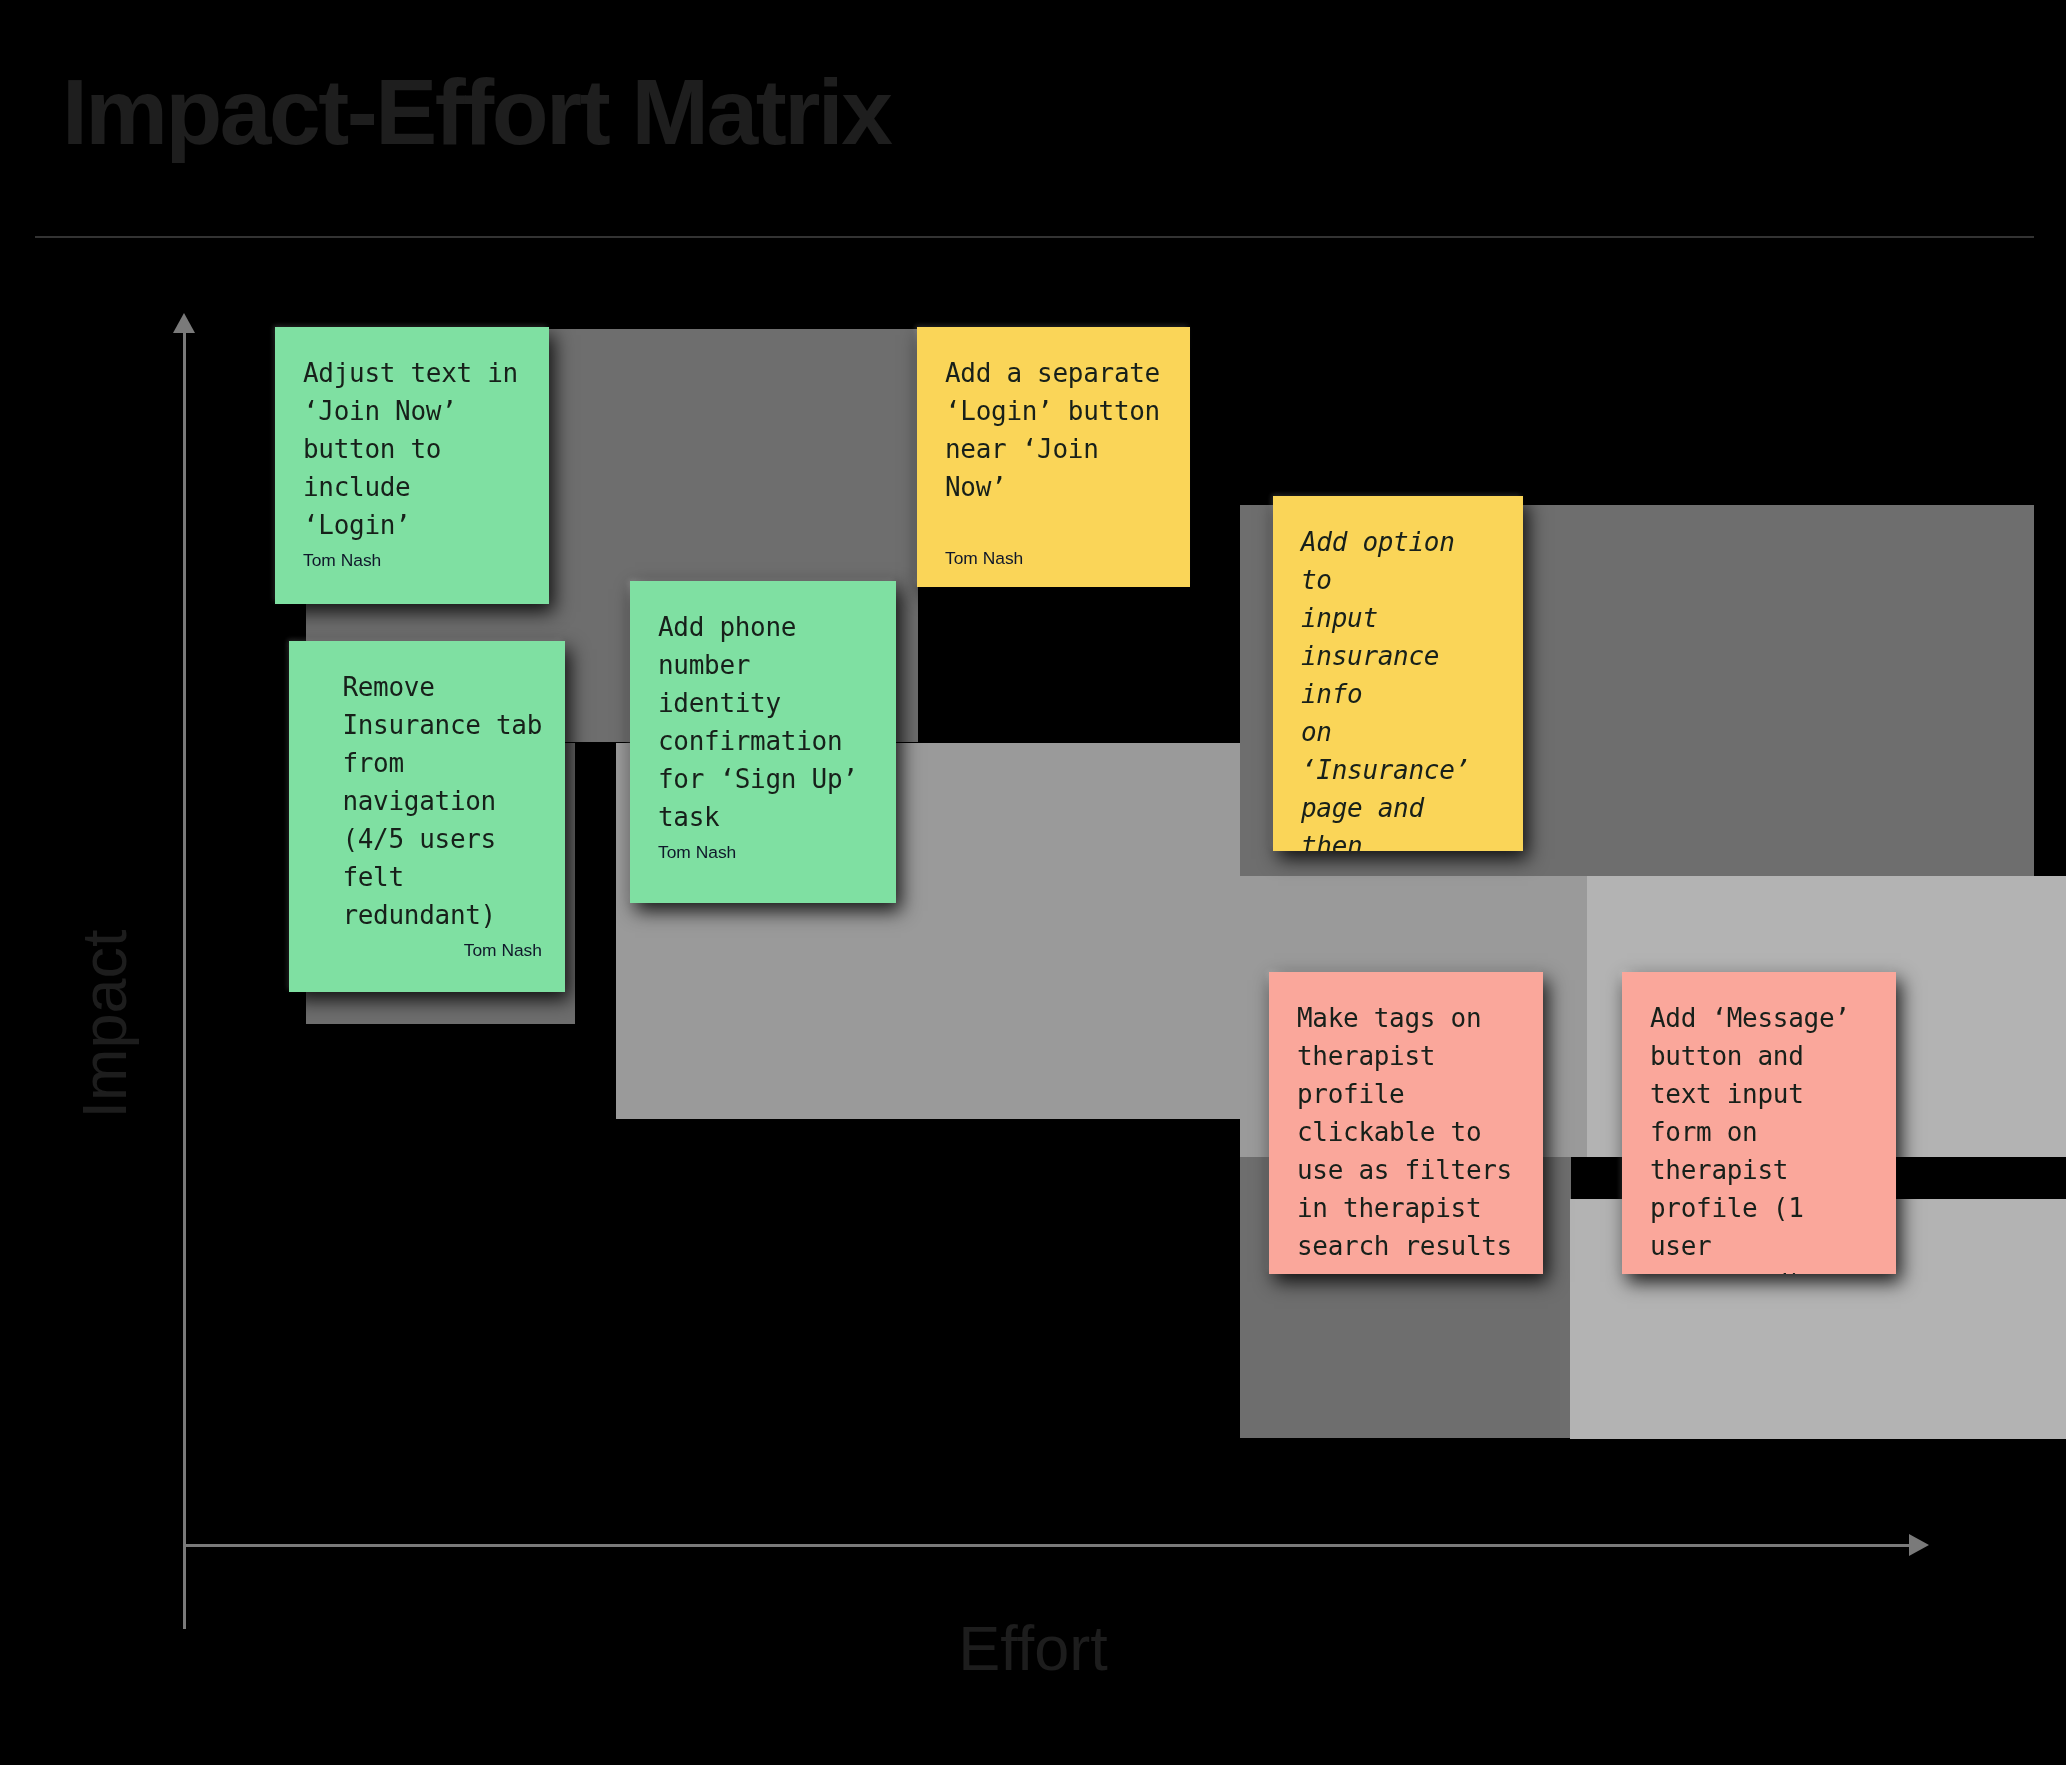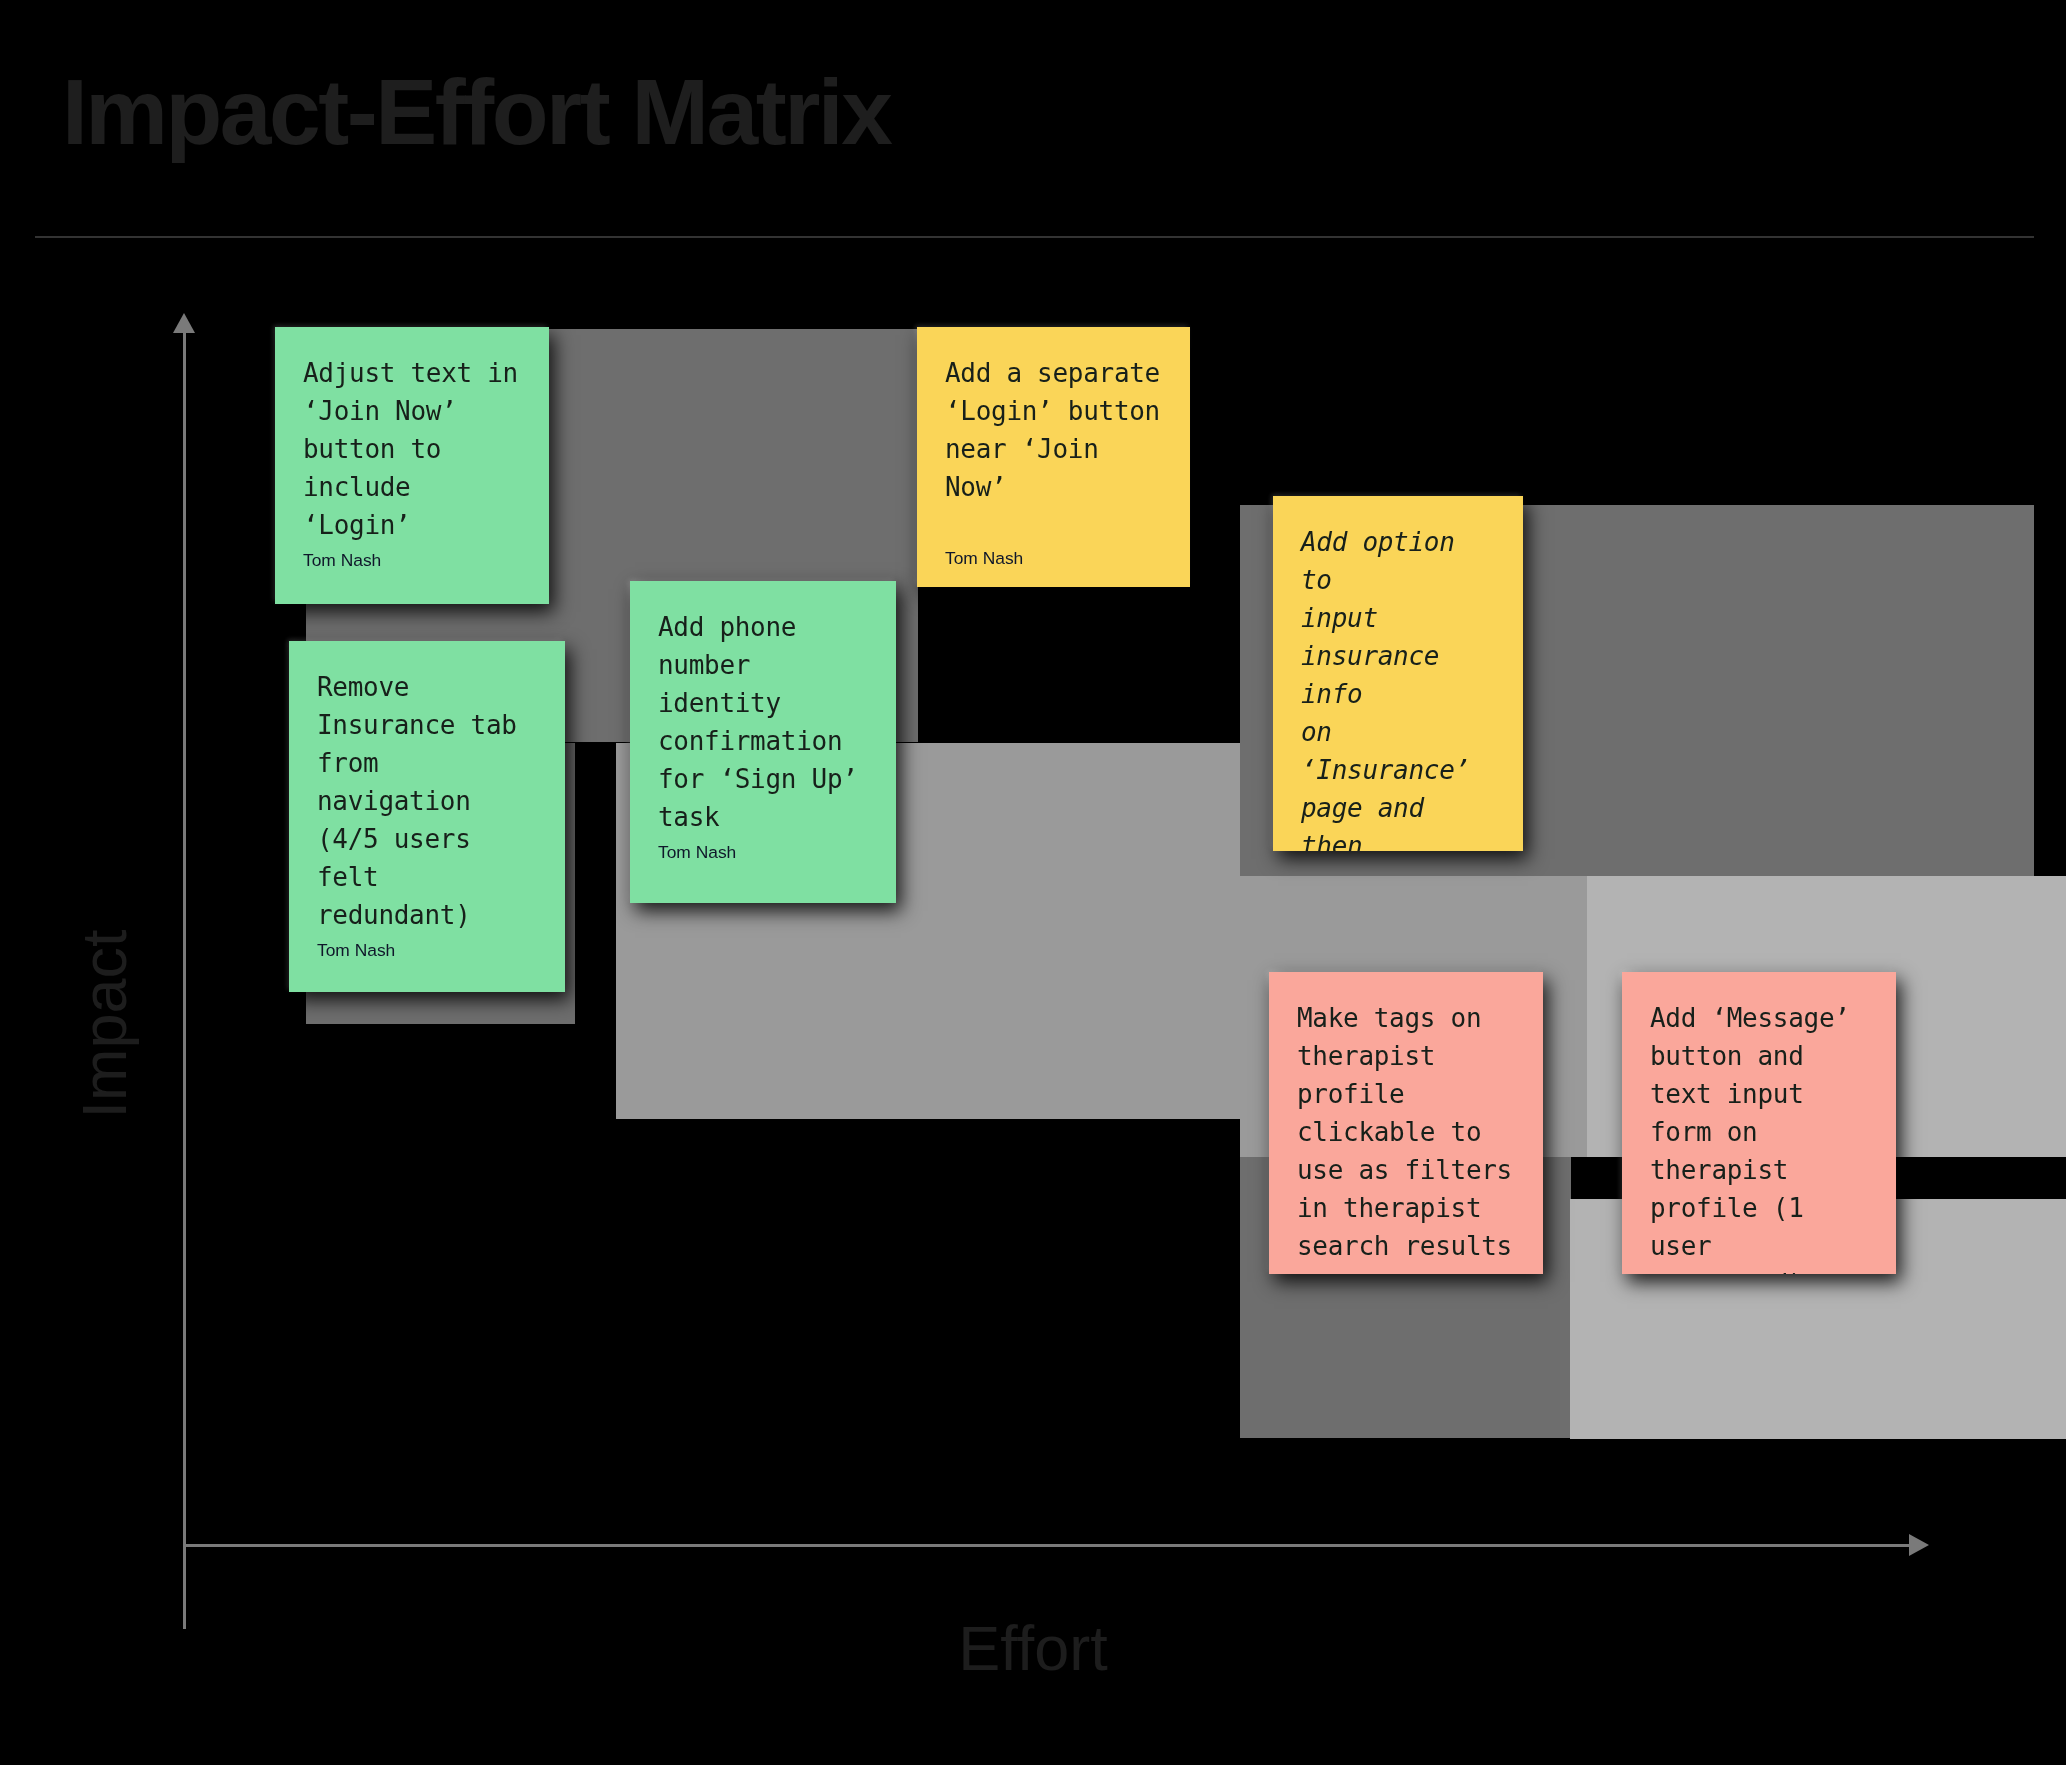--- a/index.html
+++ b/index.html
@@ -183,21 +183,21 @@
 
   <div class="note c-green" style="left:275px; top:87px; width:274px; height:277px;">
     <div class="note-text">Adjust text in
 ‘Join Now’
 button to
 include
 ‘Login’</div>
     <div class="note-author">Tom Nash</div>
   </div>
 
-  <div class="note c-green" style="left:289px; top:401px; width:276px; height:351px;">
+  <div class="note c-green" style="left:289px; top:401px; width:276px; height:351px;align-items:flex-end;">
     <div class="note-text">Remove
 Insurance tab
 from
 navigation
 (4/5 users
 felt
 redundant)</div>
     <div class="note-author">Tom Nash</div>
   </div>
 

